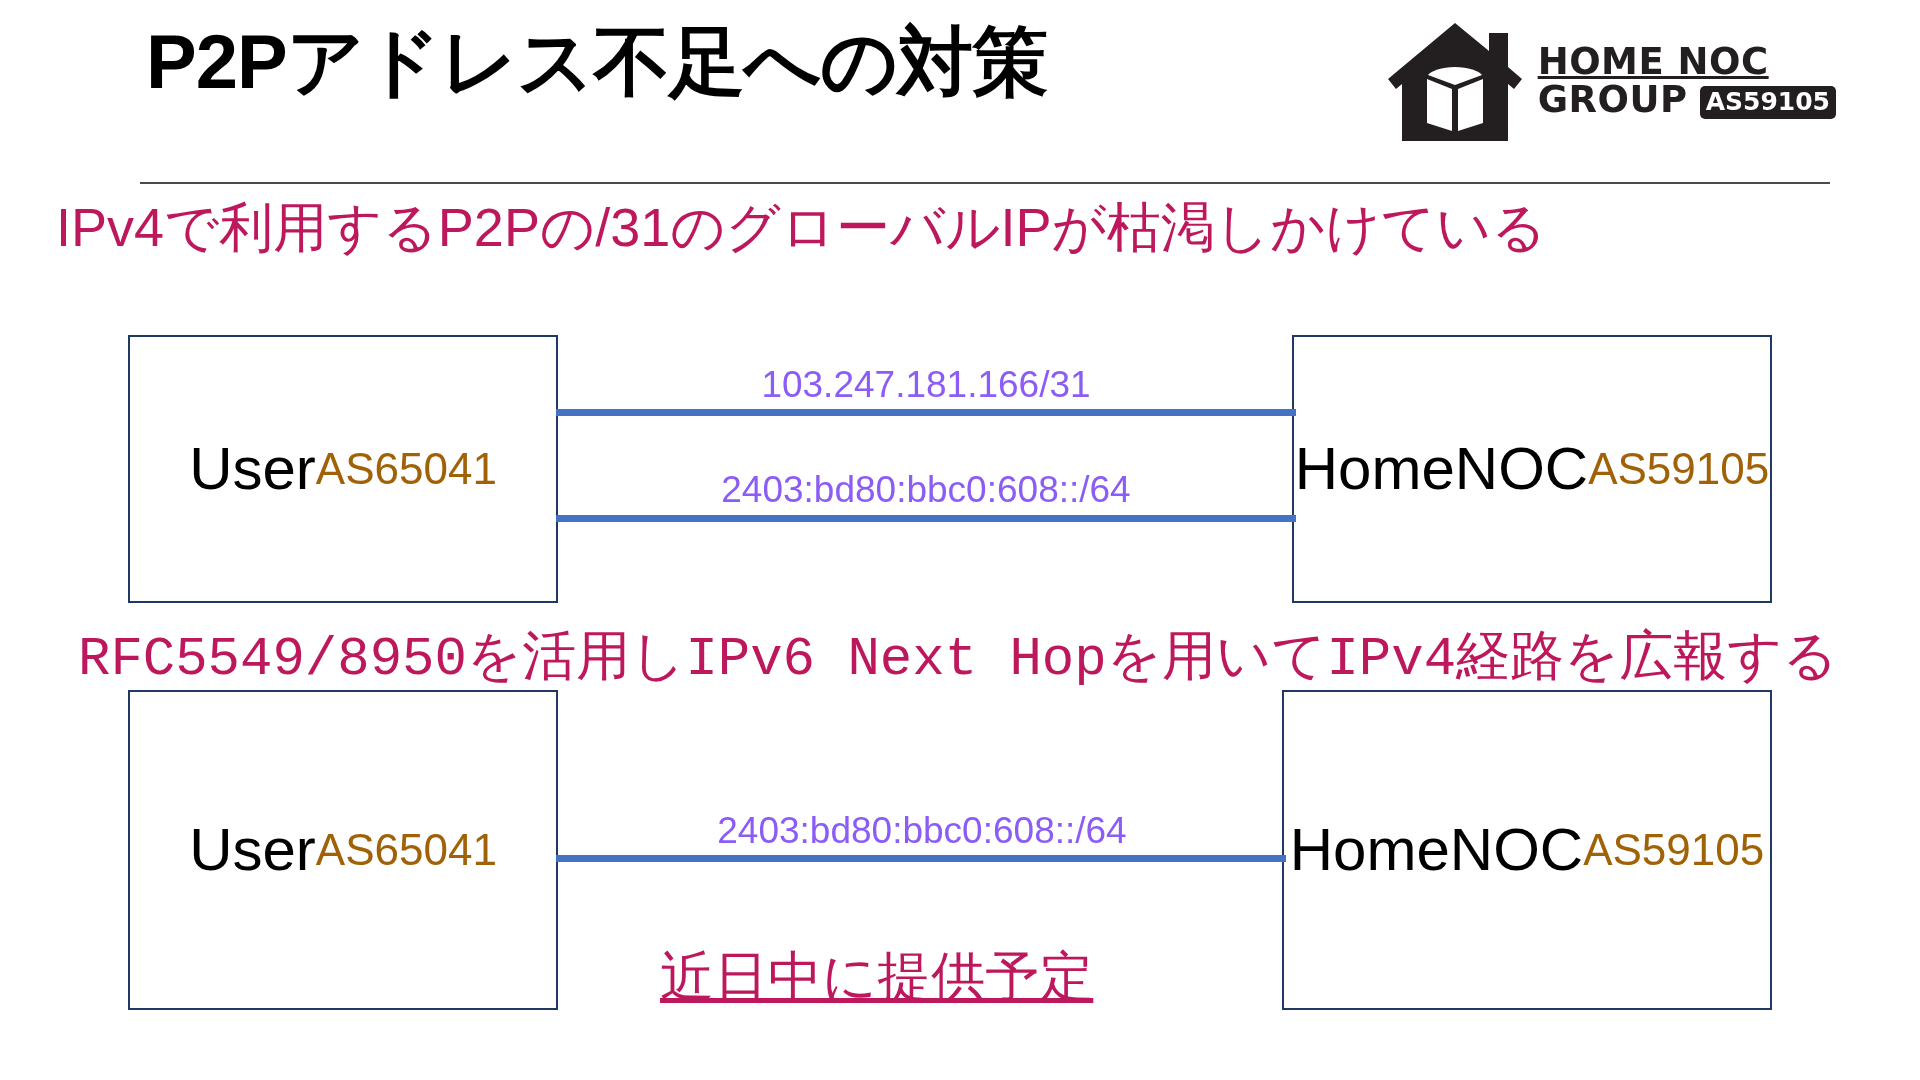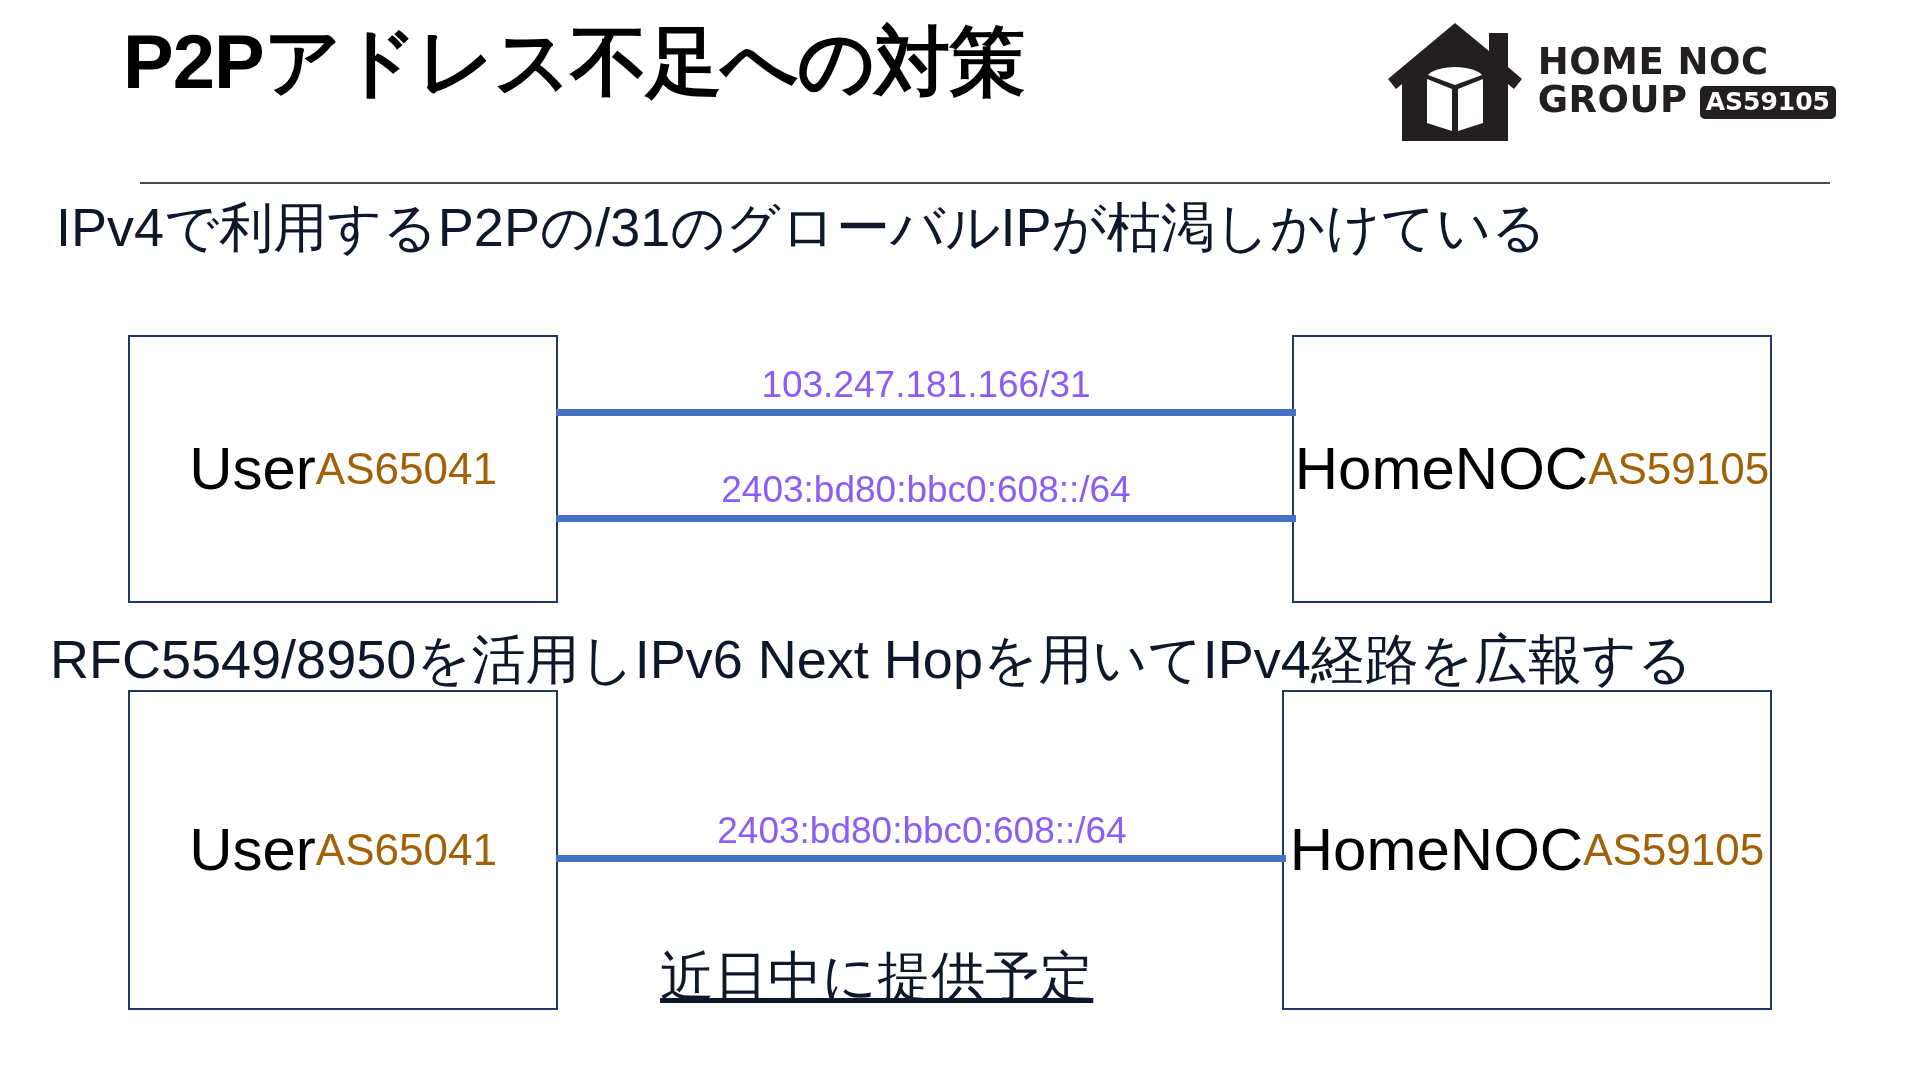--- a/index.html
+++ b/index.html
@@ -19,21 +19,21 @@
 
   
   .slide-header {
     position: absolute;
     left: 0; top: 0;
     width: 1920px;
     height: 190px;
   }
   .slide-title {
     position: absolute;
-    left: 123px;
+    left: 146px;
     top: 24px;
     font-size: 76px;
     font-weight: bold;
     letter-spacing: -1px;
     white-space: nowrap;
     line-height: 1.0;
     color: #000000;
     text-align: right;
   }
   .header-rule {
@@ -68,21 +68,21 @@
     justify-content: center;
     line-height: 1.02;
   }
   .logo-line {
     font-family: "DejaVu Sans", sans-serif;
     font-weight: bold;
     color: #231f20;
     white-space: nowrap;
     letter-spacing: 0.5px;
   }
-  .logo-line-1 { font-size: 37px; }
+  .logo-line-1 { font-size: 37px; text-decoration: underline; }
   .logo-line-2 { font-size: 37px; }
   .logo-line-3 {
     font-size: 37px;
     display: flex;
     align-items: baseline;
     gap: 12px;
   }
   .logo-badge {
     display: inline-block;
     background: #231f20;
@@ -95,24 +95,24 @@
     position: relative;
     top: -2px;
   }
 
   
   .caption {
     position: absolute;
     font-size: 54px;
     line-height: 1.1;
     white-space: nowrap;
-    color: #0f172a;
+    color: #be185d;
   }
   .caption-top   { left: 56px;  top: 198px; }
-  .caption-mid   { left: 50px;  top: 630px; }
+  .caption-mid   { left: 78px;  top: 630px; font-family: Liberation Mono, monospace; }
   .caption-bottom{ left: 660px; top: 947px; text-decoration: underline; }
 
   
   .diagram {
     position: absolute;
     left: 0;
     width: 1920px;
   }
   .diagram-1 { top: 340px; height: 260px; }
   .diagram-2 { top: 700px; height: 260px; }

